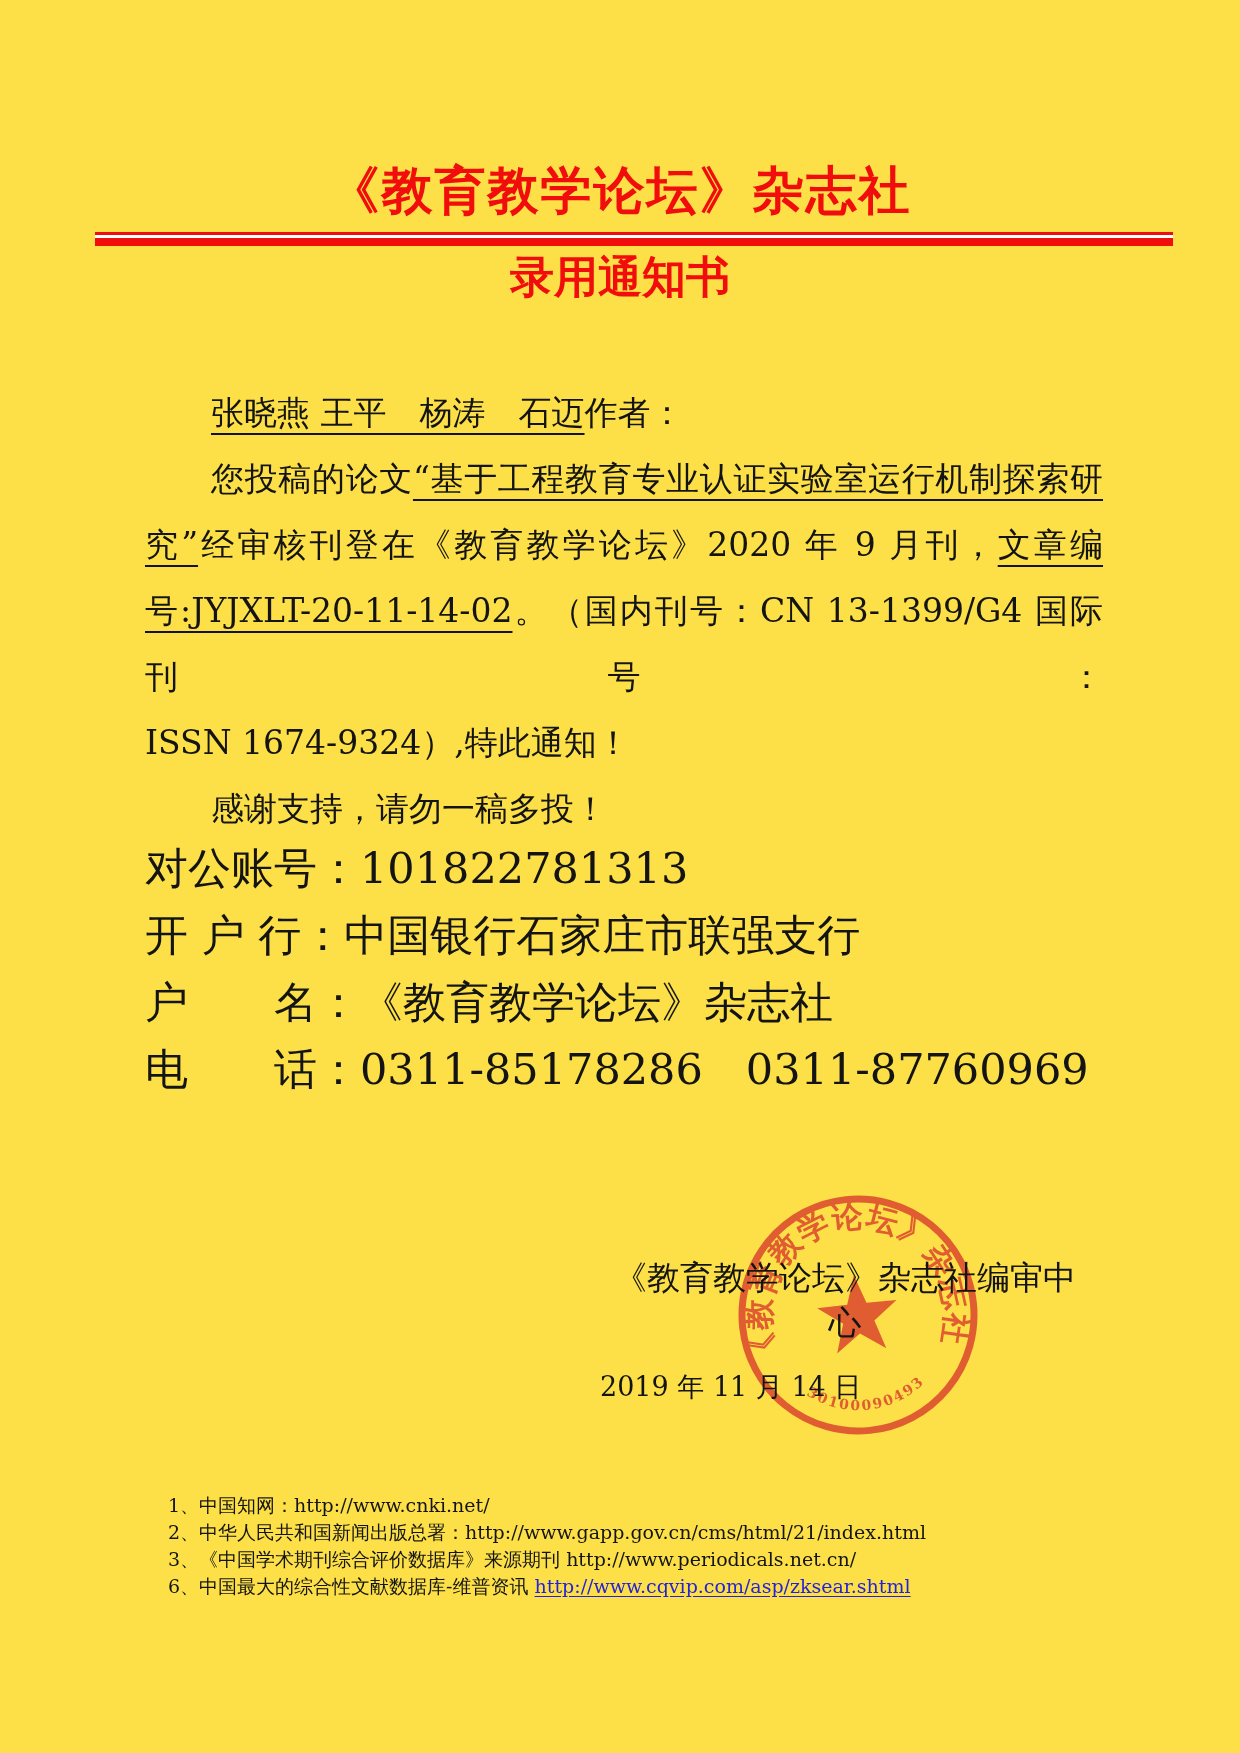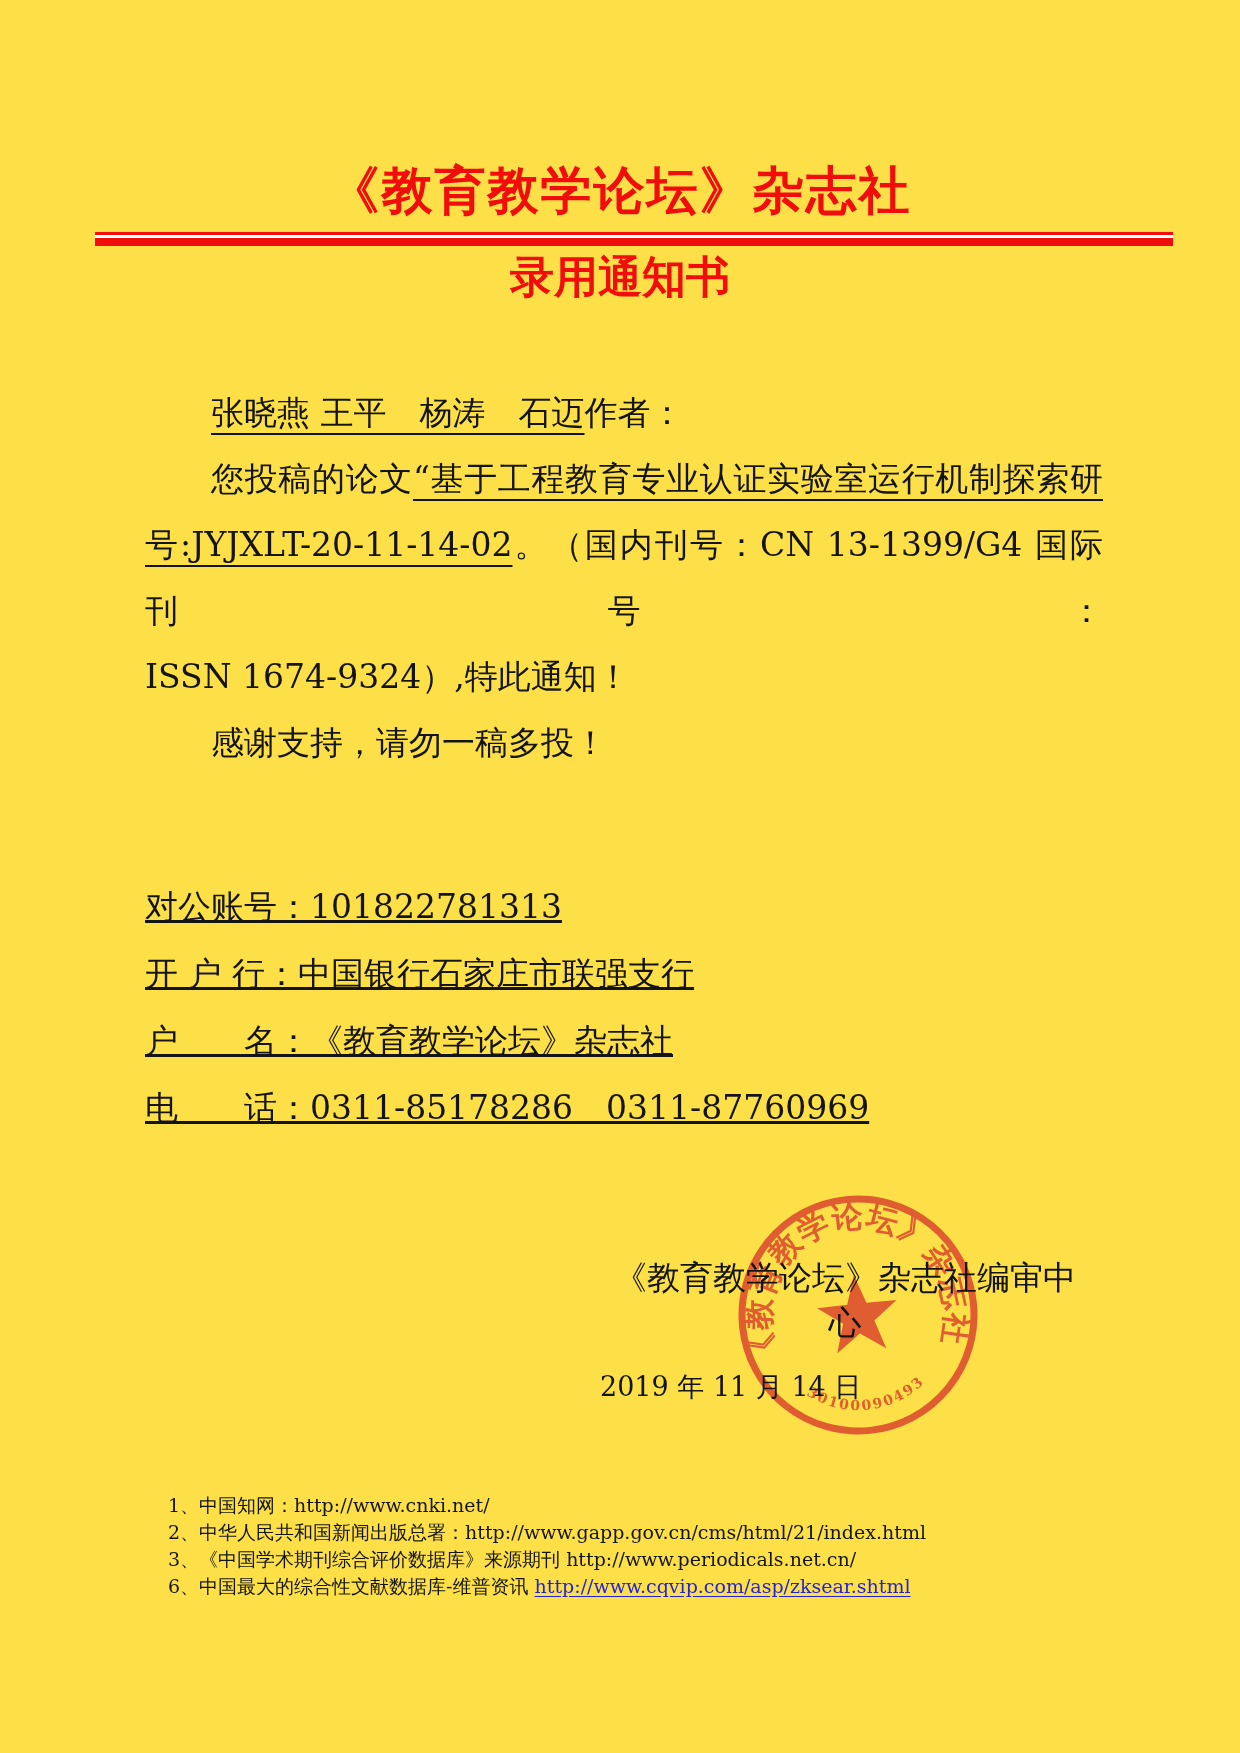--- a/index.html
+++ b/index.html
@@ -44,23 +44,22 @@
   .line { line-height: 66px; white-space: normal; }
   .indent { text-indent: 66px; }
   .just { text-align: justify; text-align-last: justify; }
   .u {
     text-decoration: underline;
     text-decoration-thickness: 2px;
     text-underline-offset: 9px;
   }
   .account {
     position: absolute;
-    top: 873px; left: 145px; width: 958px;
-    font-size: 33px;
-    text-decoration: underline;
+    top: 835px; left: 145px; width: 958px;
+    font-size: 43px;
   }
   .acc-row { line-height: 67px; }
   .stamp {
     position: absolute;
     top: 1189px; left: 733px;
     width: 250px; height: 252px;
     opacity: 0.88;
     z-index: 1;
   }
   .sig {
@@ -105,20 +104,23 @@
   </div>
 
   <h2 class="subtitle">录用通知书</h2>
 
   <div class="body">
     <div class="line indent">
       <span class="u">张晓燕 王平　杨涛　石迈</span><span>作者：</span>
     </div>
     <div class="line indent just">
       <span>您投稿的论文</span><span class="u">“基于工程教育专业认证实验室运行机制探索研</span>
+    </div>
+    <div class="line just">
+      <span class="u">究”</span><span>经审核刊登在《教育教学论坛》2020 年 9 月刊，</span><span class="u">文章编</span>
     </div>
     <div class="line just">
       <span class="u">号:JYJXLT-20-11-14-02</span><span>。（国内刊号：CN 13-1399/G4 国际刊号：</span>
     </div>
     <div class="line">ISSN 1674-9324）,特此通知！</div>
     <div class="line indent">感谢支持，请勿一稿多投！</div>
   </div>
 
   <div class="account">
     <div class="acc-row">

